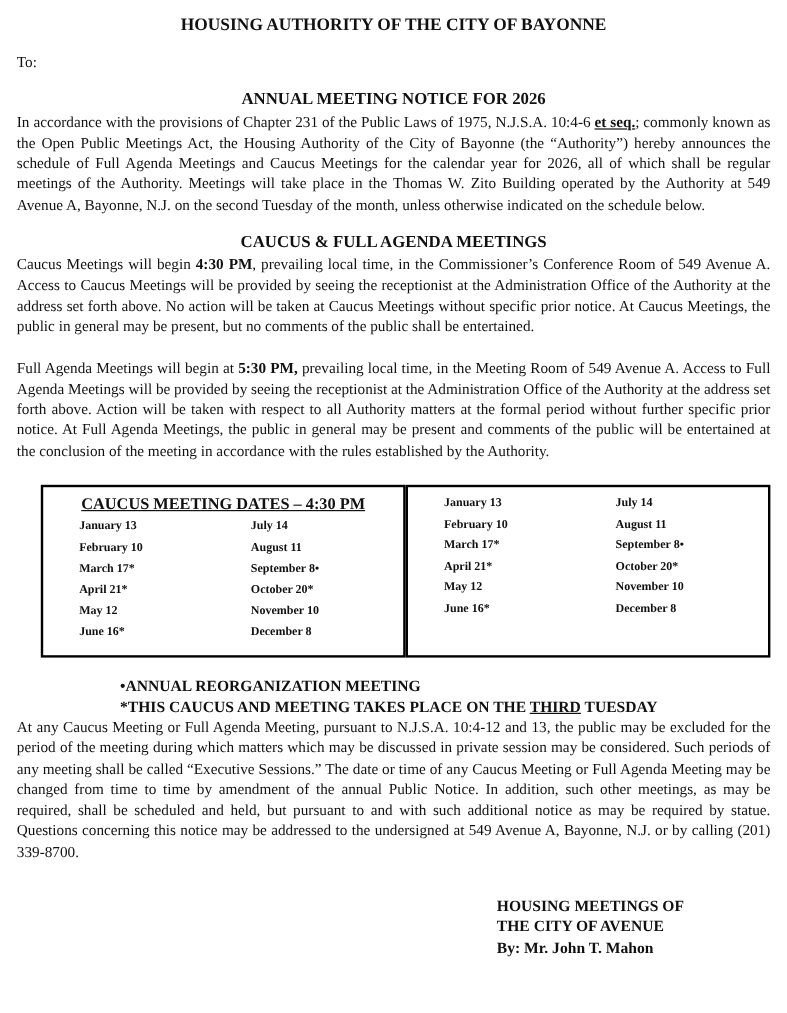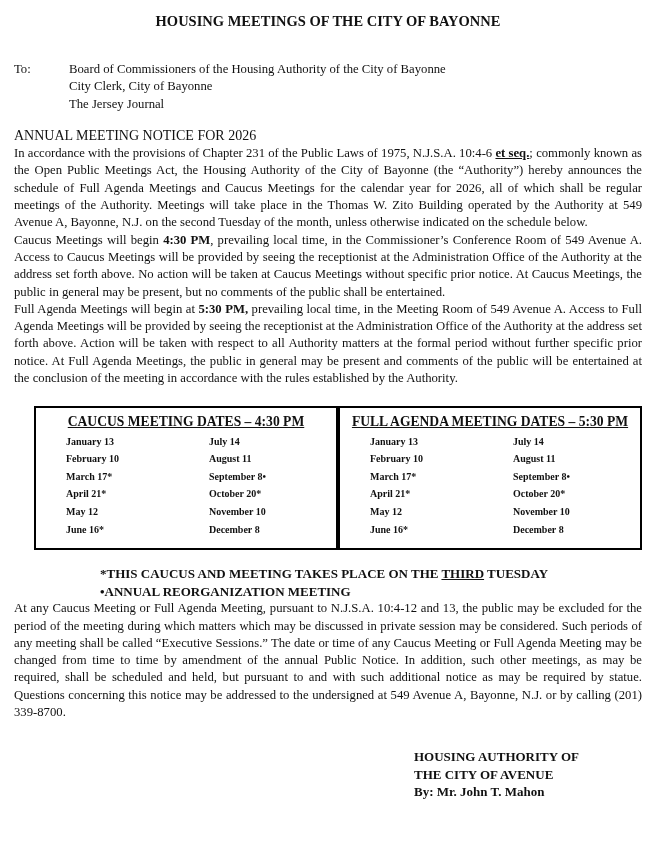--- a/index.html
+++ b/index.html
@@ -19,39 +19,39 @@
     width: 656px;
     height: 844px;
     padding: 13px 14px 10px 14px;
     font-size: 12.7px;
     line-height: 17.3px;
   }
   .center { text-align: center; }
   .org-header { font-size: 14.5px; line-height: 17px; font-weight: bold; }
   .to-block {
     display: flex;
-    margin-top: 31px;
-    gap: 12px;
+    margin-top: 14px;
   }
   .to-label {
     width: 43px;
     flex: 0 0 43px;
   }
   .to-lines div { white-space: nowrap; }
   .section-title {
     font-size: 14px;
-    font-weight: normal;
+    font-weight: bold;
+    text-align: center;
     margin-top: 14px;
     margin-bottom: 1px;
   }
   p.just {
     margin: 0;
     text-align: justify;
   }
-  p.just + p.just { }
+  p.just + p.just { margin-top: 17px; }
   .u { text-decoration: underline; font-weight: bold; }
   .b { font-weight: bold; }
   .tables-row {
     display: flex;
     justify-content: center;
     margin-top: 19px;
     margin-left: 20px;
   }
   .mtable {
     box-sizing: border-box;
@@ -91,35 +91,31 @@
     font-weight: bold;
     font-size: 13px;
     line-height: 17.5px;
   }
 </style>
 </head>
 <body>
 
 <div class="doc">
 
-  <div class="org-header center">HOUSING MEETINGS OF THE CITY OF BAYONNE</div>
+  <div class="org-header center">HOUSING AUTHORITY OF THE CITY OF BAYONNE</div>
 
   <div class="to-block">
     <div class="to-label">To:</div>
-    <div class="to-lines">
-      <div>Board of Commissioners of the Housing Authority of the City of Bayonne</div>
-      <div>City Clerk, City of Bayonne</div>
-      <div>The Jersey Journal</div>
-    </div>
   </div>
 
   <div class="section-title">ANNUAL MEETING NOTICE FOR 2026</div>
 
   <p class="just"><span>In accordance with the provisions of Chapter 231 of the Public Laws of 1975, N.J.S.A. 10:4-6 </span><span class="u">et seq.</span><span>; commonly known as the Open Public Meetings Act, the Housing Authority of the City of Bayonne (the “Authority”) hereby announces the schedule of Full Agenda Meetings and Caucus Meetings for the calendar year for 2026, all of which shall be regular meetings of the Authority. Meetings will take place in the Thomas W. Zito Building operated by the Authority at 549 Avenue A, Bayonne, N.J. on the second Tuesday of the month, unless otherwise indicated on the schedule below.</span></p>
 
+  <div class="section-title">CAUCUS &amp; FULL AGENDA MEETINGS</div>
 
   <p class="just"><span>Caucus Meetings will begin </span><span class="b">4:30 PM</span><span>, prevailing local time, in the Commissioner’s Conference Room of 549 Avenue A. Access to Caucus Meetings will be provided by seeing the receptionist at the Administration Office of the Authority at the address set forth above. No action will be taken at Caucus Meetings without specific prior notice. At Caucus Meetings, the public in general may be present, but no comments of the public shall be entertained.</span></p>
 
   <p class="just"><span>Full Agenda Meetings will begin at </span><span class="b">5:30 PM,</span><span> prevailing local time, in the Meeting Room of 549 Avenue A. Access to Full Agenda Meetings will be provided by seeing the receptionist at the Administration Office of the Authority at the address set forth above. Action will be taken with respect to all Authority matters at the formal period without further specific prior notice. At Full Agenda Meetings, the public in general may be present and comments of the public will be entertained at the conclusion of the meeting in accordance with the rules established by the Authority.</span></p>
 
   <div class="tables-row">
 
     <div class="mtable">
       <div class="mtable-title">CAUCUS MEETING DATES – 4:30 PM</div>
       <div class="mtable-cols">
@@ -136,21 +132,20 @@
           <div>August 11</div>
           <div>September 8•</div>
           <div>October 20*</div>
           <div>November 10</div>
           <div>December 8</div>
         </div>
       </div>
     </div>
 
     <div class="mtable">
-      <div class="mtable-title">FULL AGENDA MEETING DATES – 5:30 PM</div>
       <div class="mtable-cols">
         <div class="mtable-col first">
           <div>January 13</div>
           <div>February 10</div>
           <div>March 17*</div>
           <div>April 21*</div>
           <div>May 12</div>
           <div>June 16*</div>
         </div>
         <div class="mtable-col">
@@ -160,26 +155,26 @@
           <div>October 20*</div>
           <div>November 10</div>
           <div>December 8</div>
         </div>
       </div>
     </div>
 
   </div>
 
   <div class="footnotes">
+    <div>•ANNUAL REORGANIZATION MEETING</div>
     <div><span>*THIS CAUCUS AND MEETING TAKES PLACE ON THE </span><span class="u">THIRD</span><span> TUESDAY</span></div>
-    <div>•ANNUAL REORGANIZATION MEETING</div>
   </div>
 
   <p class="just closing">At any Caucus Meeting or Full Agenda Meeting, pursuant to N.J.S.A. 10:4-12 and 13, the public may be excluded for the period of the meeting during which matters which may be discussed in private session may be considered. Such periods of any meeting shall be called “Executive Sessions.” The date or time of any Caucus Meeting or Full Agenda Meeting may be changed from time to time by amendment of the annual Public Notice. In addition, such other meetings, as may be required, shall be scheduled and held, but pursuant to and with such additional notice as may be required by statue. Questions concerning this notice may be addressed to the undersigned at 549 Avenue A, Bayonne, N.J. or by calling (201) 339-8700.</p>
 
   <div class="signature">
-    <div>HOUSING AUTHORITY OF</div>
+    <div>HOUSING MEETINGS OF</div>
     <div>THE CITY OF AVENUE</div>
     <div>By: Mr. John T. Mahon</div>
 
   </div>
 
 </div>
 
 </body></html>

